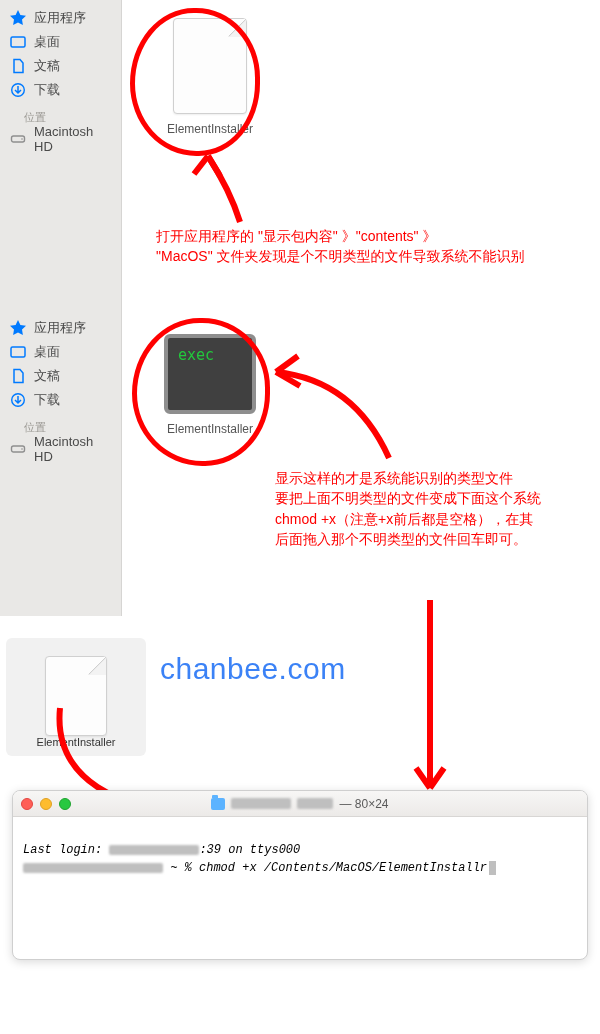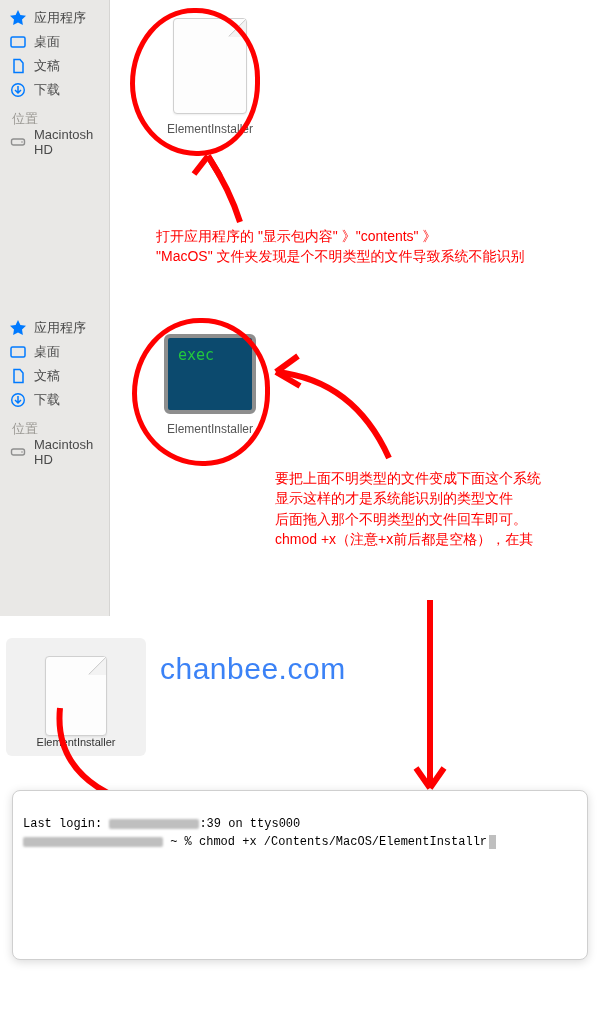--- a/index.html
+++ b/index.html
@@ -11,42 +11,42 @@
     font-size: 13px;
     color: #333;
     position: relative;
     overflow: hidden;
   }
 
   
   .sidebar {
     position: absolute;
     left: 0;
-    width: 110px;
+    width: 122px;
     background: #e9e8e6;
     border-right: 1px solid #d6d5d3;
     padding: 6px 0 10px 0;
   }
   .sidebar1 { top: 0; height: 310px; }
   .sidebar2 { top: 310px; height: 306px; }
 
   .sb-row {
     display: flex;
     align-items: center;
     height: 24px;
     padding: 0 8px 0 10px;
     gap: 8px;
     color: #4a4a4a;
   }
   .sb-row .icon { width: 16px; height: 16px; display: flex; align-items: center; justify-content: center; }
   .sb-row .icon svg { width: 16px; height: 16px; }
   .sb-section {
-    font-size: 13px;
+    font-size: 11px;
     color: #9a9893;
-    padding: 8px 10px 2px 12px;
+    padding: 8px 10px 2px 24px;
   }
   .blue { color: #007aff; }
   .gray { color: #8e8e8e; }
 
   
   .content1 {
     position: absolute;
     left: 130px; top: 0;
     right: 0; height: 310px;
     background: #ffffff;
@@ -84,21 +84,21 @@
     position: absolute;
     top: 0; right: 0;
     width: 18px; height: 18px;
     background: linear-gradient(135deg, #fdfdfd 0 49%, #d0d0d0 50% 52%, #f3f3f3 53% 100%);
     border-bottom-left-radius: 2px;
   }
 
   
   .exec-icon {
     width: 92px; height: 80px;
-    background: #0c4a6e;
+    background: #404040;
     border: 4px solid #8e8e8e;
     border-radius: 6px;
     margin: 0 auto;
     display: flex;
     align-items: flex-start;
     padding: 8px 10px;
   }
   .exec-icon span {
     color: #22c83c;
     font-family: Menlo, Monaco, monospace;
@@ -198,20 +198,21 @@
     vertical-align: middle;
     filter: blur(1px);
   }
   .term-body {
     padding: 6px 10px;
     font-family: Menlo, Monaco, "Courier New", monospace;
     font-size: 12px;
     color: #000;
     line-height: 1.5;
     white-space: pre;
+    font-style: italic;
   }
   .term-line .redact { height: 10px; }
   .cursor {
     display: inline-block;
     width: 7px; height: 14px;
     background: #bfbfbf;
     vertical-align: text-bottom;
     margin-left: 2px;
   }
 </style>
@@ -345,24 +346,24 @@
 <div class="anno-circle" style="left:132px; top:318px; width:138px; height:148px;"></div>
 
 <div class="anno-arrow" style="left:264px; top:340px; width:140px; height:130px;">
   <svg width="140" height="130">
       <path d="M125 118 Q90 40 12 32" stroke="#ff0000" stroke-width="6" fill="none"></path>
       <path d="M12 32 l22 -16 M12 32 l24 14" stroke="#ff0000" stroke-width="6" fill="none"></path>
     </svg>
 </div>
 
 <div class="red-text" style="left:275px; top:468px; width:310px;">
+  <div>显示这样的才是系统能识别的类型文件</div>
   <div>要把上面不明类型的文件变成下面这个系统</div>
-  <div>显示这样的才是系统能识别的类型文件</div>
+  <div>chmod +x（注意+x前后都是空格），在其</div>
   <div>后面拖入那个不明类型的文件回车即可。</div>
-  <div>chmod +x（注意+x前后都是空格），在其</div>
 </div>
 
 <div class="watermark">chanbee.com</div>
 
 <div class="small-file">
   <div class="blank-doc"></div>
   <div class="label" style="font-size:11px;">ElementInstaller</div>
 </div>
 
 <div class="anno-arrow" style="left:30px; top:700px; width:400px; height:150px;">
@@ -373,17 +374,30 @@
 </div>
 
 <div class="anno-arrow" style="left:400px; top:600px; width:60px; height:200px;">
   <svg width="60" height="200">
       <path d="M30 0 Q 30 100 30 188" stroke="#ff0000" stroke-width="6" fill="none"></path>
       <path d="M30 188 l-14 -20 M30 188 l14 -20" stroke="#ff0000" stroke-width="6" fill="none"></path>
     </svg>
 </div>
 
 <div class="terminal">
+  <div class="term-titlebar">
+    <div class="traffic">
+      <span class="tl-close"></span>
+      <span class="tl-min"></span>
+      <span class="tl-zoom"></span>
+    </div>
+    <div class="term-title">
+      <span class="folder-glyph"></span>
+      <span class="redact" style="width:60px;"></span>
+      <span class="redact" style="width:36px;"></span>
+      <span>— 80×24</span>
+    </div>
+  </div>
   <div class="term-body">
 <span class="term-line"><span>Last login: </span><span class="redact" style="width:90px;"></span><span>:39 on ttys000</span></span>
 <span class="term-line"><span class="redact" style="width:140px;"></span><span> ~ % </span><span>chmod +x /Contents/MacOS/ElementInstallr</span><span class="cursor"></span></span>
   </div>
 </div>
 
 </body></html>

